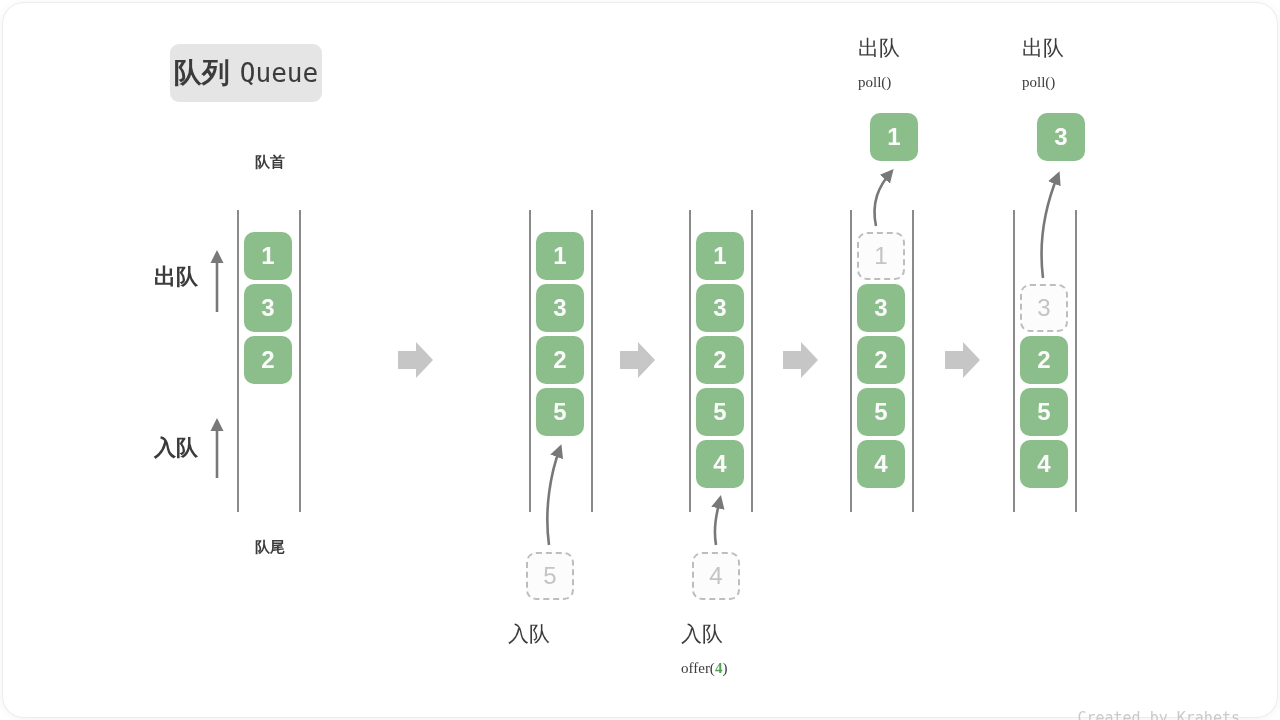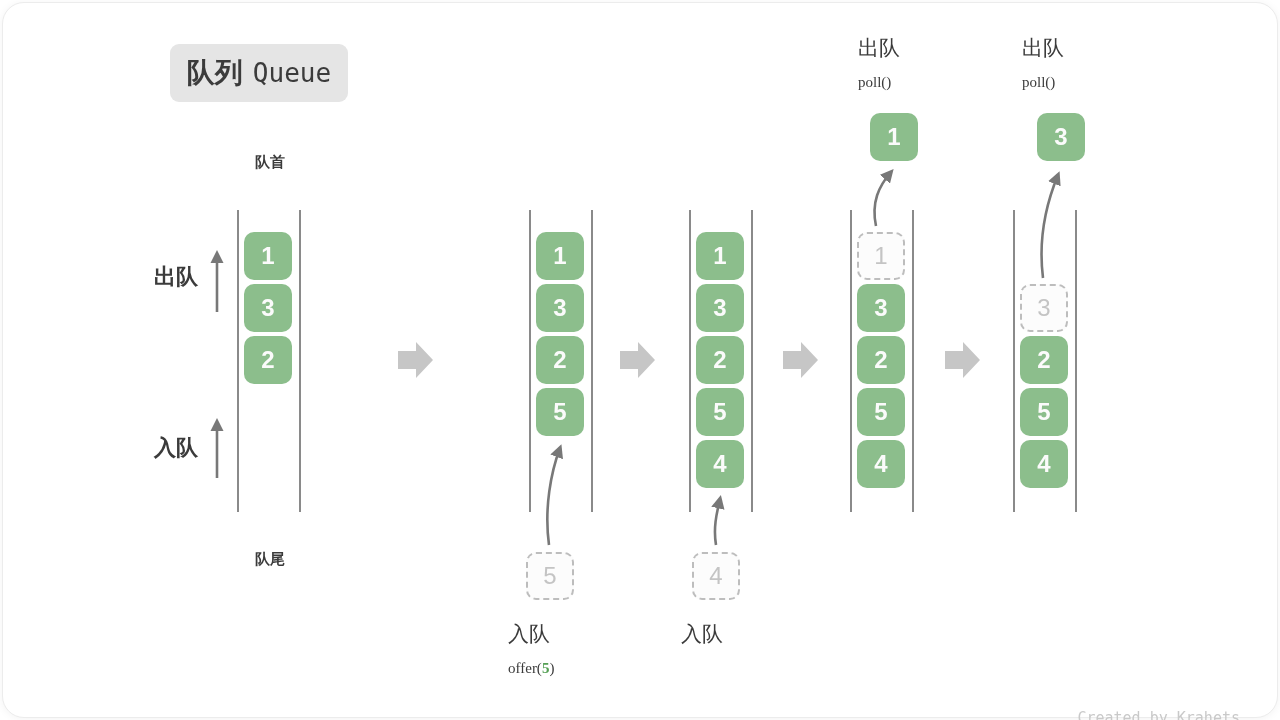--- a/index.html
+++ b/index.html
@@ -20,21 +20,21 @@
     position:relative;width:1280px;height:720px;overflow:hidden;
     font-family:"Liberation Sans",sans-serif;background:#fff;
   }
   #card{
     position:absolute;left:2px;top:2px;right:2px;bottom:2px;
     background:#ffffff;border:1px solid #ECECEC;border-radius:22px;
     box-shadow:0 1px 8px rgba(0,0,0,0.05);
   }
   #stage{position:absolute;inset:0;}
   .badge{
-    position:absolute;left:170px;top:44px;width:178px;height:58px;
+    position:absolute;left:170px;top:44px;width:152px;height:58px;
     background:var(--badge-bg);border-radius:9px;
     display:flex;align-items:center;justify-content:center;gap:10px;
   }
   .badge .zh{font-size:28px;font-weight:700;color:var(--text-dark);}
   .badge .en{font-family:"DejaVu Sans Mono",monospace;font-size:26px;color:var(--text-dark);}
   .side-label{
     position:absolute;color:var(--text-dark);font-size:22px;font-weight:700;
     white-space:nowrap;
   }
   .center-label{
@@ -140,31 +140,31 @@
         <div class="box solid" style="left: 1037px; top: 113px;">3</div>
       </div>
     </div>
 
   <div class="badge">
     <span class="zh">队列</span>
     <span class="en">Queue</span>
   </div>
 
   <div class="center-label" style="left:210px;top:153px;">队首</div>
-  <div class="center-label" style="left:210px;top:538px;margin-top:12px;">队尾</div>
+  <div class="center-label" style="left:210px;top:538px;">队尾</div>
 
   <div class="side-label" style="left:140px;top:262px;width:58px;text-align:right;">出队</div>
   <div class="side-label" style="left:140px;top:433px;width:58px;text-align:right;">入队</div>
 
   <div class="op-block" style="left:508px;top:616px;">
     <div class="op">入队</div>
-    <div class="code"><span>offer(</span><span class="arg">5</span><span>)</span></div>
   </div>
   <div class="op-block" style="left:681px;top:616px;">
     <div class="op">入队</div>
+    <div class="code"><span>offer(</span><span class="arg">4</span><span>)</span></div>
   </div>
 
   <div class="op-block" style="left:858px;top:30px;">
     <div class="op">出队</div>
     <div class="code">poll()</div>
   </div>
   <div class="op-block" style="left:1022px;top:30px;">
     <div class="op">出队</div>
     <div class="code">poll()</div>
   </div>

